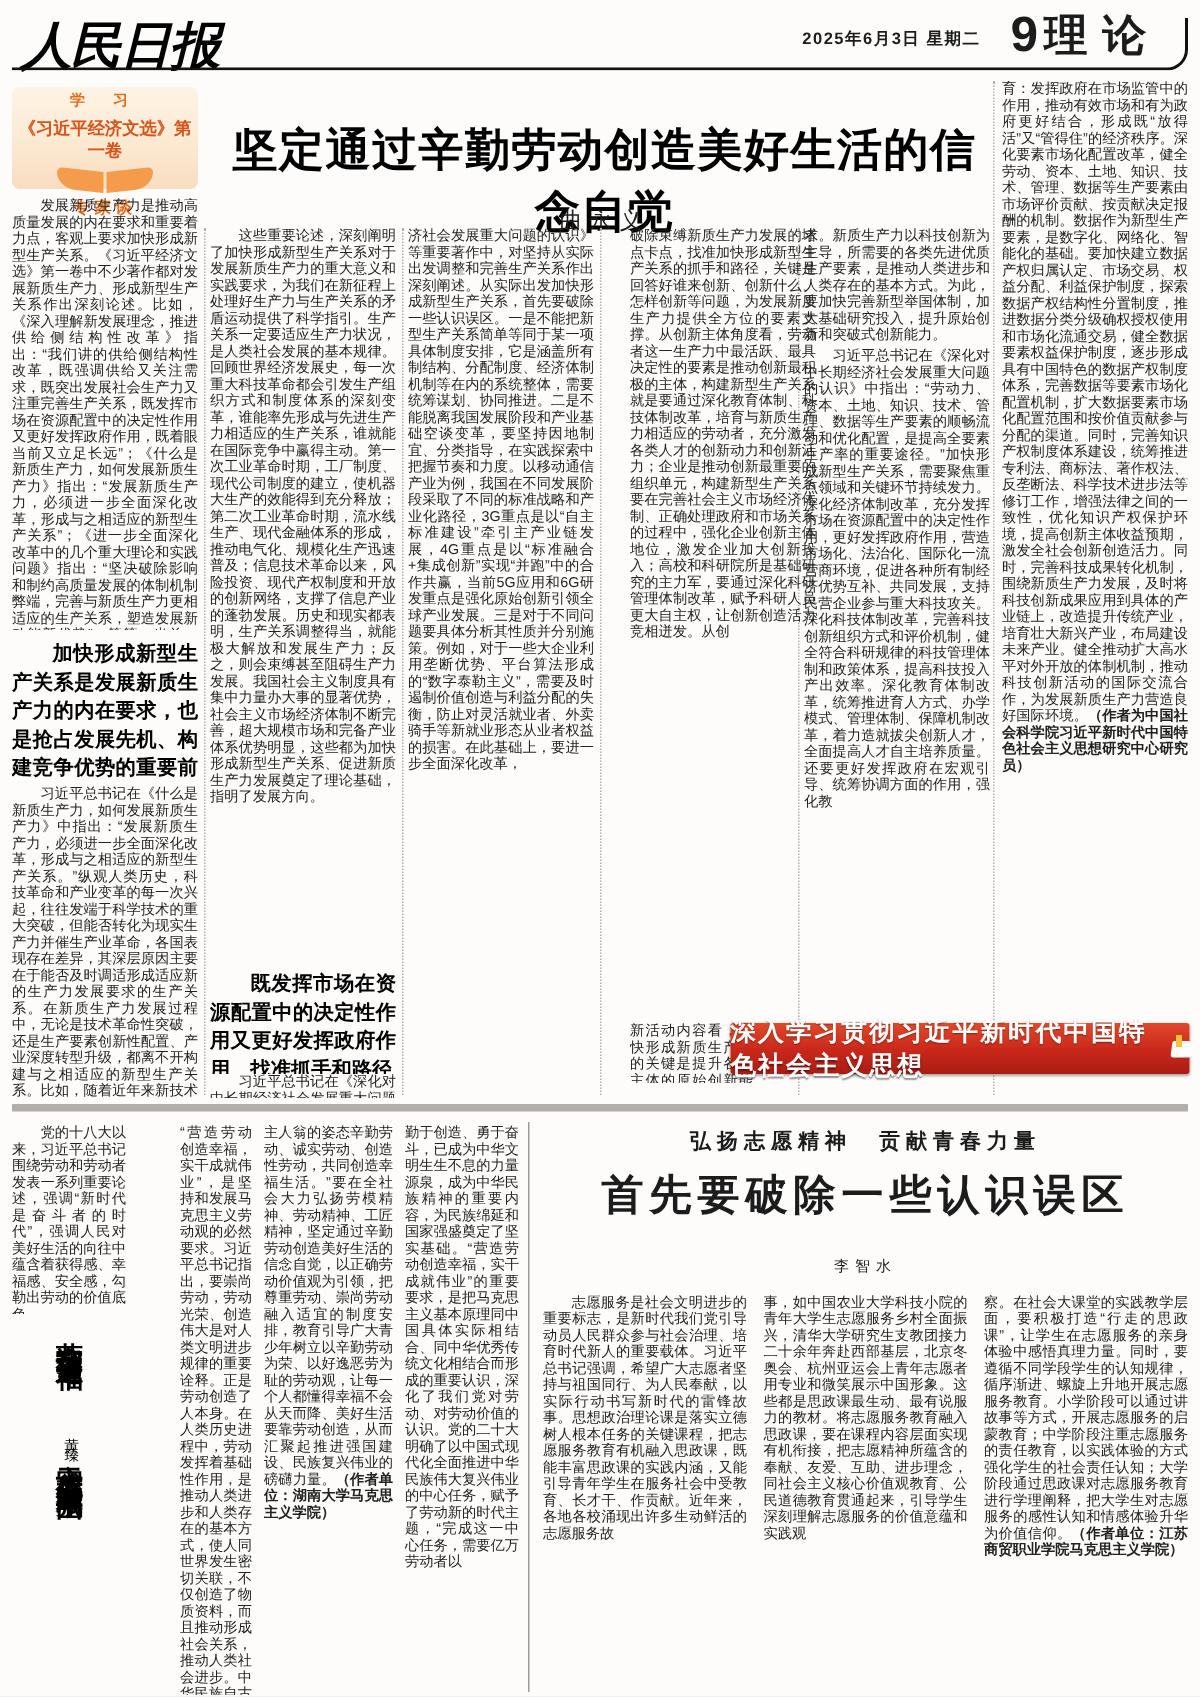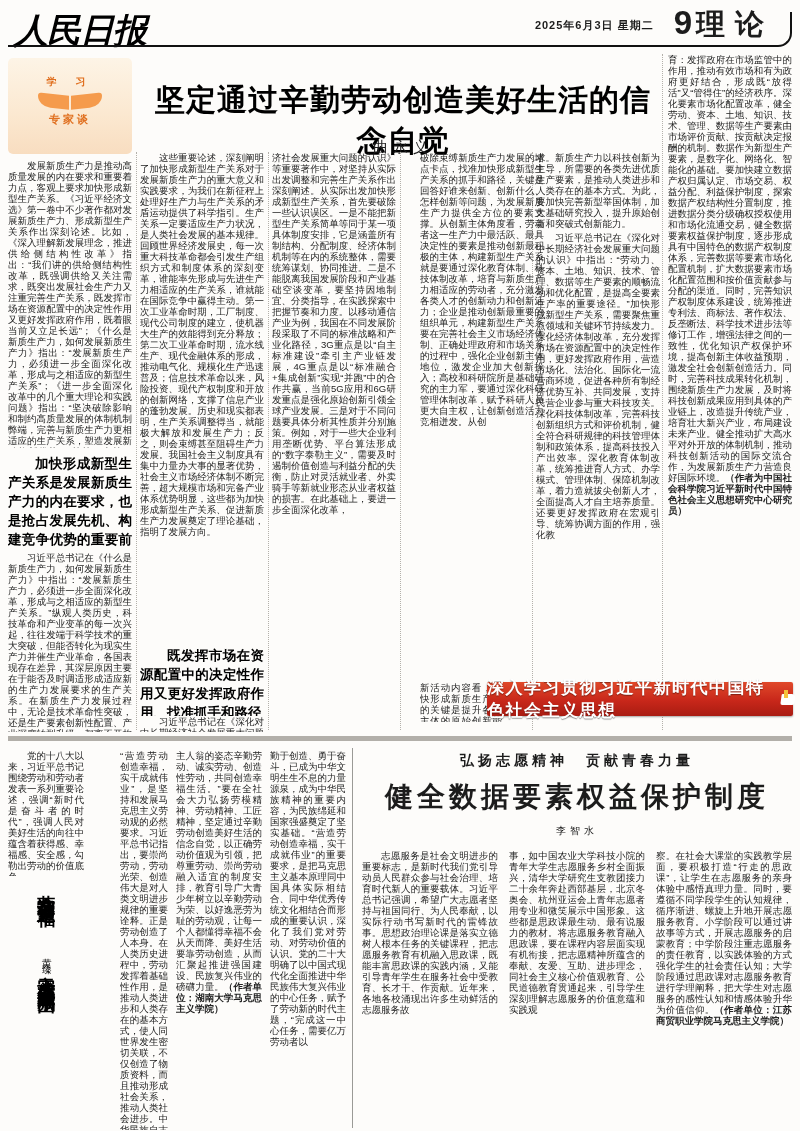--- a/index.html
+++ b/index.html
@@ -17,21 +17,21 @@
   .header-bracket {
     position:absolute; left:8px; top:12px; width:784px; height:35px;
     border-bottom:2px solid #111; border-right:2px solid #111; border-bottom-right-radius:14px;
   }
   .header-right { position:absolute; right:26px; top:6px; display:flex; align-items:flex-end; }
   .header-date { font-size:11px; font-weight:bold; margin-bottom:6px; margin-right:20px; letter-spacing:1px; }
   .page-num { font-size:33px; font-weight:900; line-height:1; }
   .section-name { font-size:29px; font-weight:900; letter-spacing:10px; margin-left:4px; line-height:1.05; }
   
   .study-box {
-    width:124px; height:96px; border-radius:5px; text-align:center; padding-top:17px;
+    width:124px; height:68px; border-radius:5px; text-align:center; padding-top:2px;
     background:linear-gradient(180deg,#fdf4e6 0%,#fbe8d0 60%,#f8ddc0 100%);
   }
   .study-label { font-size:10px; letter-spacing:8px; color:#e07020; font-weight:bold; }
   .study-title { font-size:11.5px; font-weight:900; color:#d9541c; margin-top:4px; }
   .book-icon { position:relative; width:64px; height:16px; margin:5px auto 2px; }
   .book-icon:before, .book-icon:after {
     content:""; position:absolute; top:0; width:31px; height:14px; background:#f59b4c;
   }
   .book-icon:before { left:0; border-radius:4px 0 0 14px / 4px 0 0 12px; transform:skewY(6deg); }
   .book-icon:after  { right:0; border-radius:0 4px 14px 0 / 0 4px 12px 0; transform:skewY(-6deg); }
@@ -80,21 +80,21 @@
   }
   .vhead .vline2 { margin-top:0; }
   .vbyline { writing-mode:vertical-rl; font-size:10px; font-weight:normal; letter-spacing:6px; padding-top:34px; margin:0 5px; }
   
   .volunteer { position:absolute; left:362px; top:748px; width:430px; }
   .vol-kicker { text-align:center; font-size:14px; font-weight:900; letter-spacing:4px; margin-top:4px; }
   .vol-headline {
     text-align:center; font-size:28px; font-weight:900; letter-spacing:4px; margin-top:8px;
     font-family:"Liberation Serif","DejaVu Serif",serif;
   }
-  .vol-byline { text-align:center; font-size:10px; letter-spacing:4px; margin-top:8px; }
+  .vol-byline { text-align:center; font-size:10px; letter-spacing:4px; margin-top:21px; }
   .vol-cols { display:flex; gap:11px; margin-top:12px; }
   .vol-cols .bodytext { flex:1; height:288px; }
 </style>
 </head>
 <body>
 
 <div class="page">
 
   <div class="masthead">人民日报</div>
   <div class="header-bracket"></div>
@@ -110,20 +110,21 @@
 
     <div class="colrule" style="left:128px; top:100px; height:578px;"></div>
     <div class="colrule" style="left:260px; top:100px; height:578px;"></div>
     <div class="colrule" style="left:392px; top:100px; height:578px;"></div>
     <div class="colrule" style="left:524px; top:100px; height:578px;"></div>
     <div class="colrule" style="left:654px; top:2px; height:676px;"></div>
 
     <div class="col" style="left:0; top:6px; width:124px; height:674px;">
       <div class="study-box">
         <div class="study-label">学 习</div>
+        <div class="study-title">《习近平经济文选》第一卷</div>
         <div class="book-icon"></div>
         <div class="study-tag">专家谈</div>
       </div>
       <div class="bodytext indent" style="height:288px; margin-top:6px;">发展新质生产力是推动高质量发展的内在要求和重要着力点，客观上要求加快形成新型生产关系。《习近平经济文选》第一卷中不少著作都对发展新质生产力、形成新型生产关系作出深刻论述。比如，《深入理解新发展理念，推进供给侧结构性改革》指出：“我们讲的供给侧结构性改革，既强调供给又关注需求，既突出发展社会生产力又注重完善生产关系，既发挥市场在资源配置中的决定性作用又更好发挥政府作用，既着眼当前又立足长远”；《什么是新质生产力，如何发展新质生产力》指出：“发展新质生产力，必须进一步全面深化改革，形成与之相适应的新型生产关系”；《进一步全面深化改革中的几个重大理论和实践问题》指出：“坚决破除影响和制约高质量发展的体制机制弊端，完善与新质生产力更相适应的生产关系，塑造发展新动能新优势”；等等。当前，随着以数字化、网络化、智能化、绿色化为特征的新一轮科技革命和产业变革深入发展，加快形成与新质生产力相适应的新型生产关系，扎实推进高质量发展、加快实现中国式现代化。</div>
       <div class="subhead" style="height:104px;">加快形成新型生产关系是发展新质生产力的内在要求，也是抢占发展先机、构建竞争优势的重要前提</div>
       <div class="bodytext indent" style="flex:1;">习近平总书记在《什么是新质生产力，如何发展新质生产力》中指出：“发展新质生产力，必须进一步全面深化改革，形成与之相适应的新型生产关系。”纵观人类历史，科技革命和产业变革的每一次兴起，往往发端于科学技术的重大突破，但能否转化为现实生产力并催生产业革命，各国表现存在差异，其深层原因主要在于能否及时调适形成适应新的生产力发展要求的生产关系。在新质生产力发展过程中，无论是技术革命性突破，还是生产要素创新性配置、产业深度转型升级，都离不开构建与之相适应的新型生产关系。比如，随着近年来新技术的大规模涌现和广泛应用，数据要素、智能算法、网络协同等驱动的生产模式变迁，以及电子商务、共享经济、零工经济等新型经济形态的发展，都迫切需要健全完善相关体制机制，助力和保障其健康有序发展，</div>
     </div>
 
     <div class="col" style="left:132px; top:100px; width:124px; height:580px;">
       <div class="bodytext indent" style="height:488px;">这些重要论述，深刻阐明了加快形成新型生产关系对于发展新质生产力的重大意义和实践要求，为我们在新征程上处理好生产力与生产关系的矛盾运动提供了科学指引。生产关系一定要适应生产力状况，是人类社会发展的基本规律。回顾世界经济发展史，每一次重大科技革命都会引发生产组织方式和制度体系的深刻变革，谁能率先形成与先进生产力相适应的生产关系，谁就能在国际竞争中赢得主动。第一次工业革命时期，工厂制度、现代公司制度的建立，使机器大生产的效能得到充分释放；第二次工业革命时期，流水线生产、现代金融体系的形成，推动电气化、规模化生产迅速普及；信息技术革命以来，风险投资、现代产权制度和开放的创新网络，支撑了信息产业的蓬勃发展。历史和现实都表明，生产关系调整得当，就能极大解放和发展生产力；反之，则会束缚甚至阻碍生产力发展。我国社会主义制度具有集中力量办大事的显著优势，社会主义市场经济体制不断完善，超大规模市场和完备产业体系优势明显，这些都为加快形成新型生产关系、促进新质生产力发展奠定了理论基础，指明了发展方向。</div>
@@ -173,21 +174,21 @@
     <div class="lcol" style="width:86px;">
       <div class="bodytext" style="height:380px;"><span>主人翁的姿态辛勤劳动、诚实劳动、创造性劳动，共同创造幸福生活。”要在全社会大力弘扬劳模精神、劳动精神、工匠精神，坚定通过辛勤劳动创造美好生活的信念自觉，以正确劳动价值观为引领，把尊重劳动、崇尚劳动融入适宜的制度安排，教育引导广大青少年树立以辛勤劳动为荣、以好逸恶劳为耻的劳动观，让每一个人都懂得幸福不会从天而降、美好生活要靠劳动创造，从而汇聚起推进强国建设、民族复兴伟业的磅礴力量。</span><span class="endnote">（作者单位：湖南大学马克思主义学院）</span></div>
     </div>
     <div class="lcol" style="width:76px;">
       <div class="bodytext" style="height:380px;">勤于创造、勇于奋斗，已成为中华文明生生不息的力量源泉，成为中华民族精神的重要内容，为民族绵延和国家强盛奠定了坚实基础。“营造劳动创造幸福，实干成就伟业”的重要要求，是把马克思主义基本原理同中国具体实际相结合、同中华优秀传统文化相结合而形成的重要认识，深化了我们党对劳动、对劳动价值的认识。党的二十大明确了以中国式现代化全面推进中华民族伟大复兴伟业的中心任务，赋予了劳动新的时代主题，“完成这一中心任务，需要亿万劳动者以</div>
     </div>
   </div>
 
   <div class="volunteer">
     <div class="vol-kicker">弘扬志愿精神　贡献青春力量</div>
-    <div class="vol-headline">健全数据要素权益保护制度</div>
+    <div class="vol-headline">首先要破除一些认识误区</div>
     <div class="vol-byline">李智水</div>
     <div class="vol-cols">
       <div class="bodytext indent">志愿服务是社会文明进步的重要标志，是新时代我们党引导动员人民群众参与社会治理、培育时代新人的重要载体。习近平总书记强调，希望广大志愿者坚持与祖国同行、为人民奉献，以实际行动书写新时代的雷锋故事。思想政治理论课是落实立德树人根本任务的关键课程，把志愿服务教育有机融入思政课，既能丰富思政课的实践内涵，又能引导青年学生在服务社会中受教育、长才干、作贡献。近年来，各地各校涌现出许多生动鲜活的志愿服务故</div>
       <div class="bodytext">事，如中国农业大学科技小院的青年大学生志愿服务乡村全面振兴，清华大学研究生支教团接力二十余年奔赴西部基层，北京冬奥会、杭州亚运会上青年志愿者用专业和微笑展示中国形象。这些都是思政课最生动、最有说服力的教材。将志愿服务教育融入思政课，要在课程内容层面实现有机衔接，把志愿精神所蕴含的奉献、友爱、互助、进步理念，同社会主义核心价值观教育、公民道德教育贯通起来，引导学生深刻理解志愿服务的价值意蕴和实践观</div>
       <div class="bodytext"><span>察。在社会大课堂的实践教学层面，要积极打造“行走的思政课”，让学生在志愿服务的亲身体验中感悟真理力量。同时，要遵循不同学段学生的认知规律，循序渐进、螺旋上升地开展志愿服务教育。小学阶段可以通过讲故事等方式，开展志愿服务的启蒙教育；中学阶段注重志愿服务的责任教育，以实践体验的方式强化学生的社会责任认知；大学阶段通过思政课对志愿服务教育进行学理阐释，把大学生对志愿服务的感性认知和情感体验升华为价值信仰。</span><span class="endnote">（作者单位：江苏商贸职业学院马克思主义学院）</span></div>
     </div>
   </div>
 
 </div>
 

